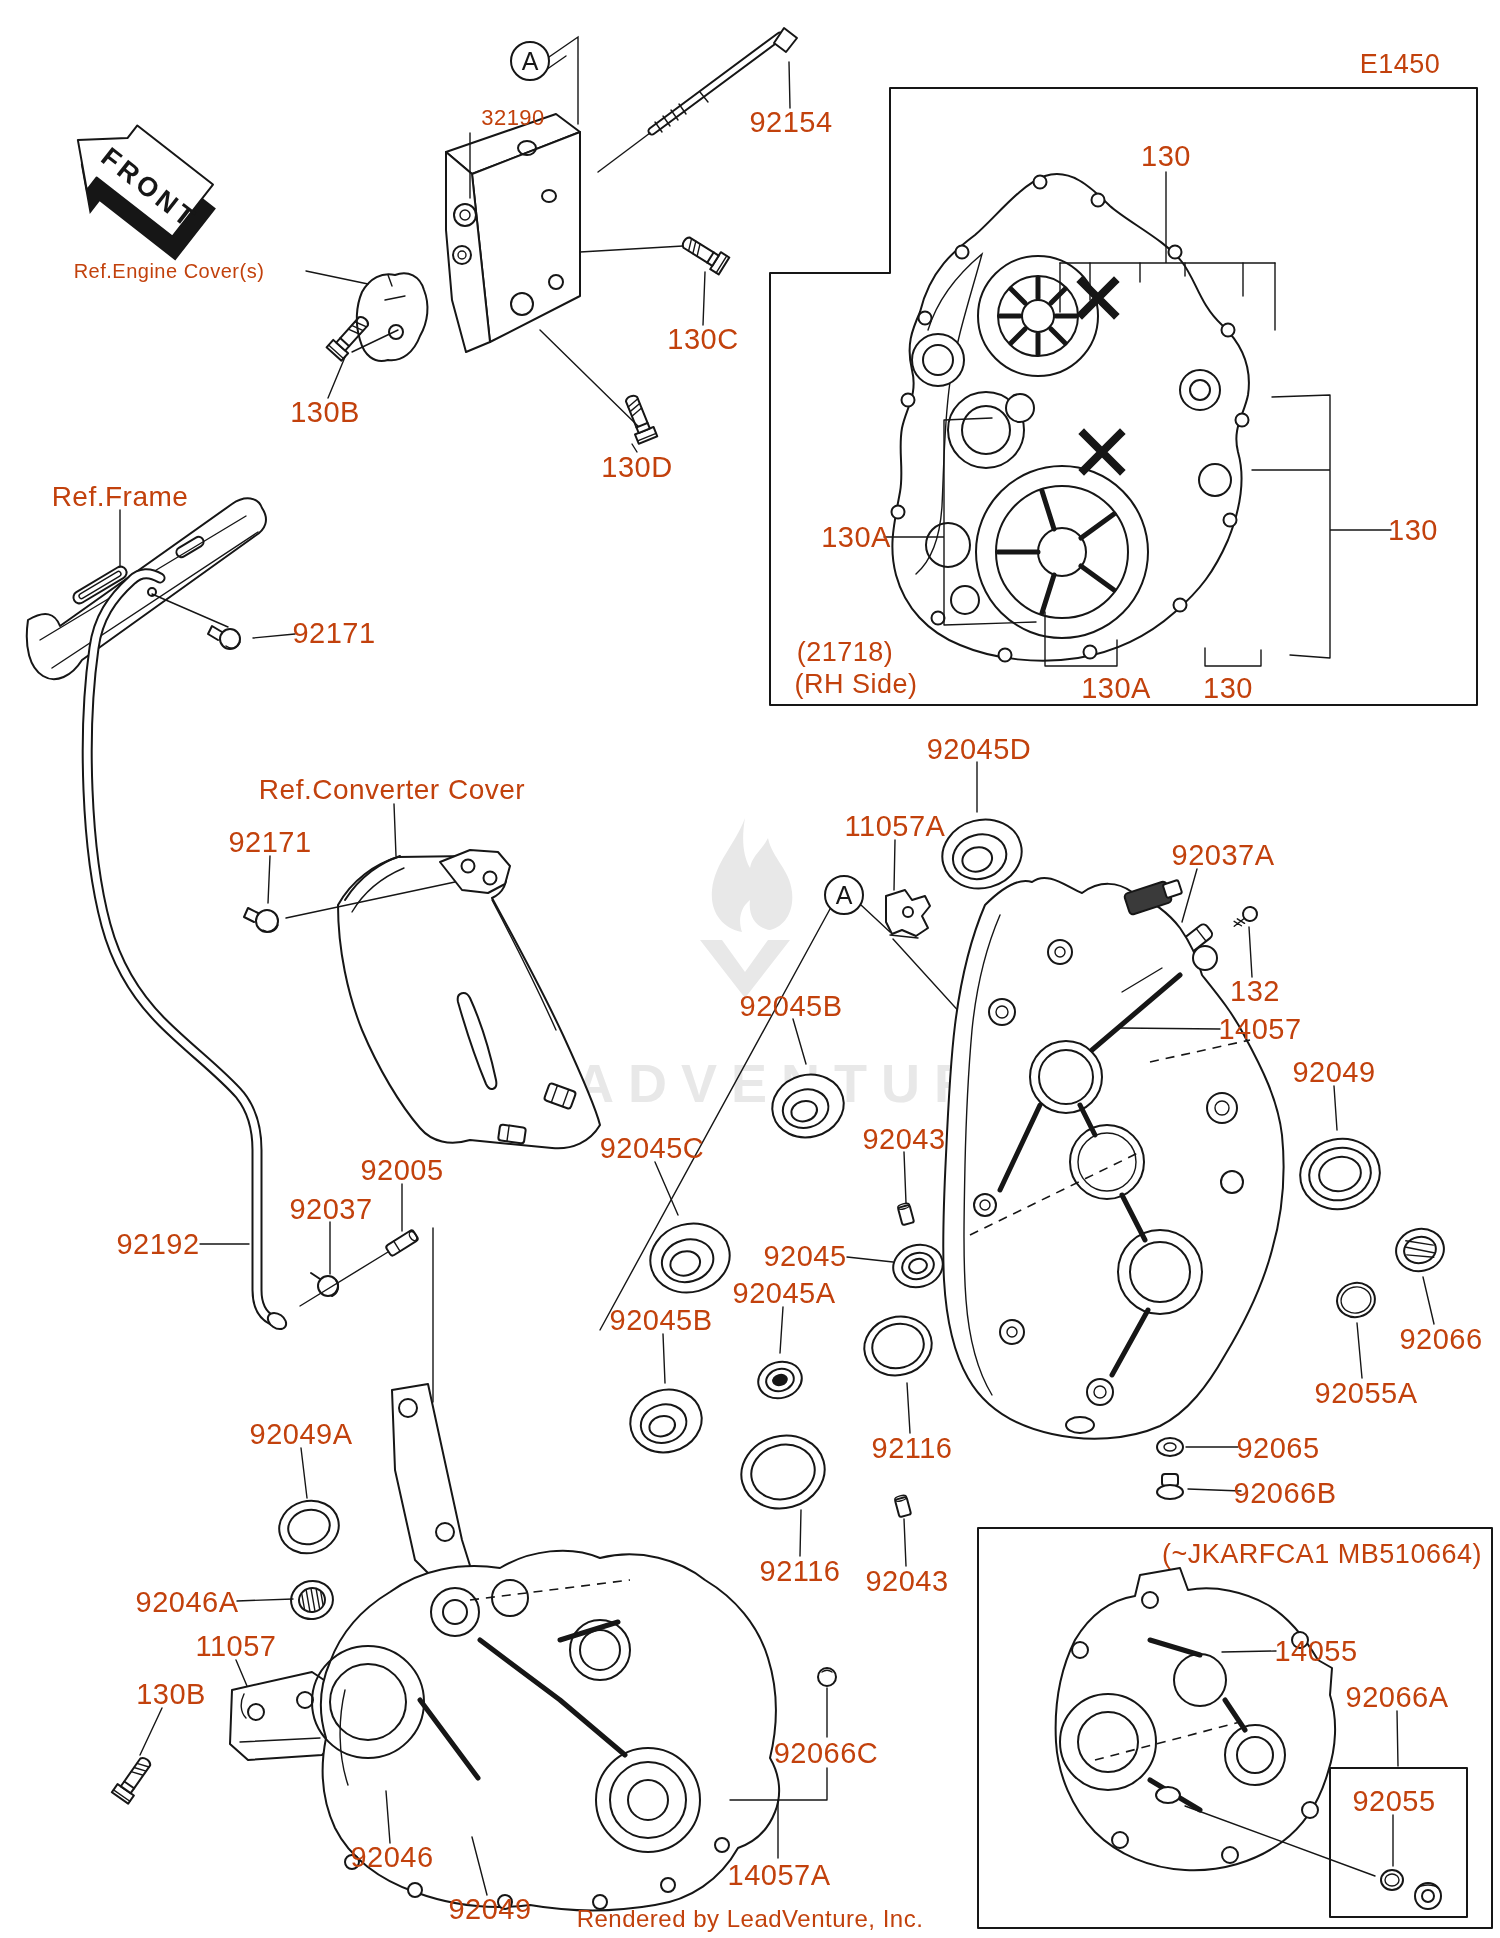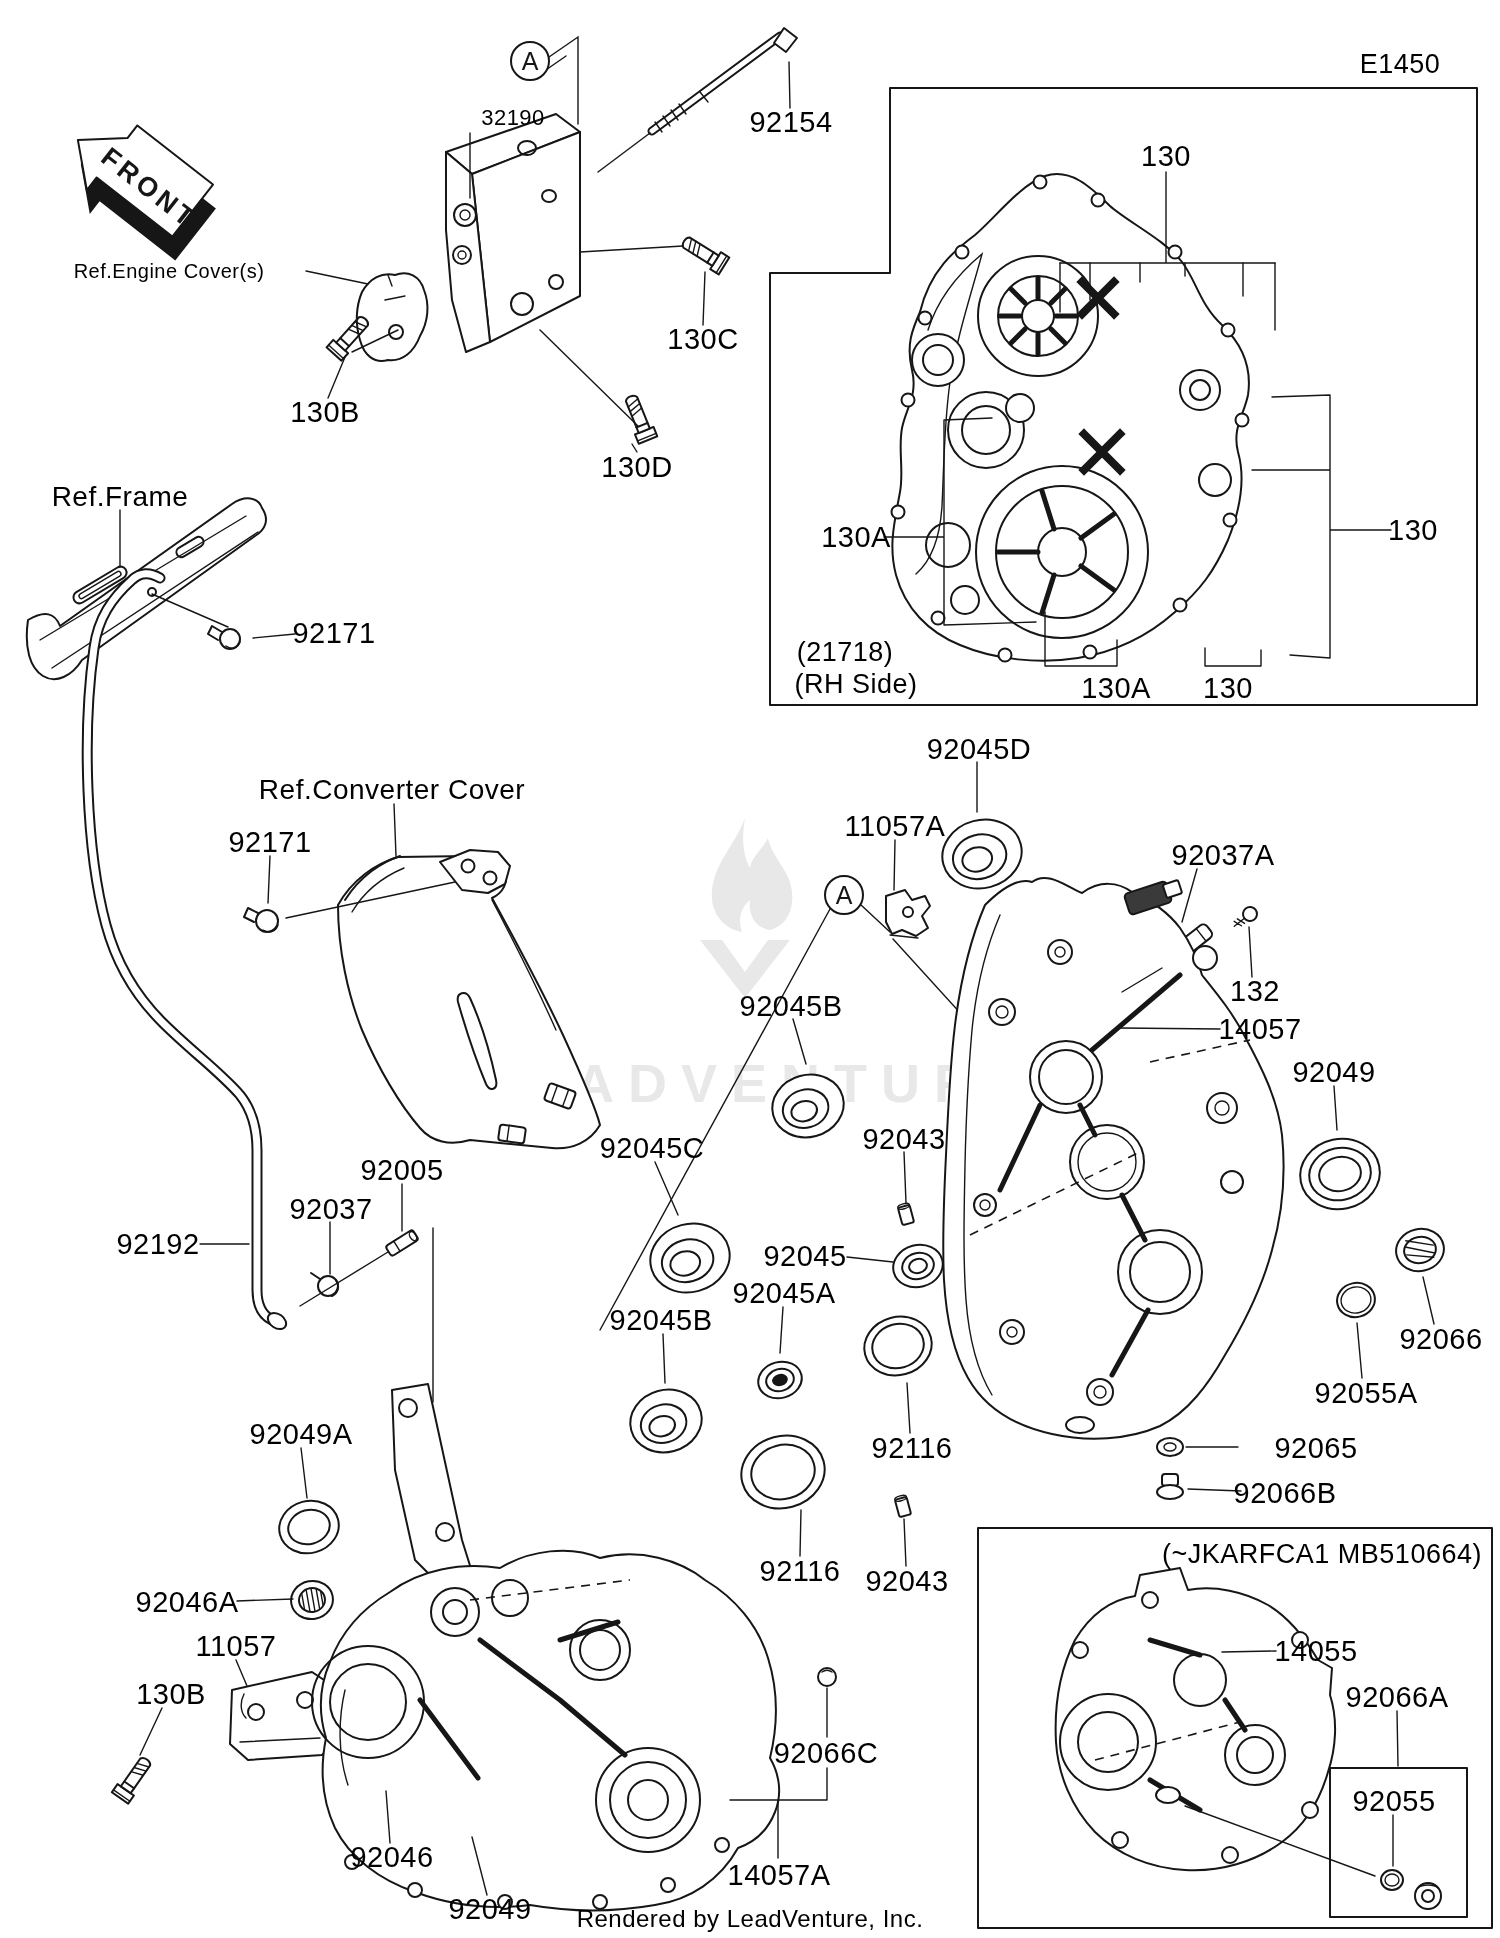--- a/index.html
+++ b/index.html
@@ -1,20 +1,20 @@
 <!DOCTYPE html>
 <html><head>
 <meta charset="utf-8">
 <style>
   html,body{margin:0;padding:0;background:#fff;}
   #stage{position:relative;width:1500px;height:1938px;background:#fff;overflow:hidden;
          font-family:"Liberation Sans",sans-serif;}
   #art{position:absolute;left:0;top:0;z-index:1;}
   #labels-layer{position:absolute;left:0;top:0;width:100%;height:100%;z-index:2;}
-  .label{position:absolute;transform:translate(-50%,-50%);color:#000000;white-space:nowrap;
+  .label{position:absolute;transform:translate(-50%,-50%);color:#c2410c;white-space:nowrap;
          font-family:"Liberation Sans",sans-serif;letter-spacing:.5px;}
   .callout{position:absolute;transform:translate(-50%,-50%);border:2.5px solid #161616;border-radius:50%;
            width:36px;height:36px;display:flex;align-items:center;justify-content:center;
            font-size:25px;color:#161616;background:#fff;}
   svg *{vector-effect:none;}
   .ln{stroke:#161616;stroke-width:2;fill:none;stroke-linecap:round;stroke-linejoin:round;}
   .thn{stroke:#161616;stroke-width:1.4;fill:none;stroke-linecap:round;}
   .wht{fill:#fff;stroke:#161616;stroke-width:2;stroke-linejoin:round;}
   .thk{stroke:#161616;stroke-width:5;fill:none;stroke-linecap:round;}
   .xmk{stroke:#161616;stroke-width:8;fill:none;stroke-linecap:square;}
@@ -503,21 +503,21 @@
       <span class="label" style="left: 784px; top: 1293px; font-size: 29px;">92045A</span>
       <span class="label" style="left: 661px; top: 1320px; font-size: 29px;">92045B</span>
       <span class="label" style="left: 402px; top: 1170px; font-size: 29px;">92005</span>
       <span class="label" style="left: 331px; top: 1209px; font-size: 29px;">92037</span>
       <span class="label" style="left: 158px; top: 1244px; font-size: 29px;">92192</span>
       <span class="label" style="left: 912px; top: 1448px; font-size: 29px;">92116</span>
       <span class="label" style="left: 800px; top: 1571px; font-size: 29px;">92116</span>
       <span class="label" style="left: 907px; top: 1581px; font-size: 29px;">92043</span>
       <span class="label" style="left: 1441px; top: 1339px; font-size: 29px;">92066</span>
       <span class="label" style="left: 1366px; top: 1393px; font-size: 29px;">92055A</span>
-      <span class="label" style="left: 1278px; top: 1448px; font-size: 29px; margin-left: 38px;">92065</span>
+      <span class="label" style="left: 1278px; top: 1448px; font-size: 29px;">92065</span>
       <span class="label" style="left: 1285px; top: 1493px; font-size: 29px;">92066B</span>
       <span class="label" style="left: 301px; top: 1434px; font-size: 29px;">92049A</span>
       <span class="label" style="left: 187px; top: 1602px; font-size: 29px;">92046A</span>
       <span class="label" style="left: 236px; top: 1646px; font-size: 29px;">11057</span>
       <span class="label" style="left: 171px; top: 1694px; font-size: 29px;">130B</span>
       <span class="label" style="left: 392px; top: 1857px; font-size: 29px;">92046</span>
       <span class="label" style="left: 490px; top: 1909px; font-size: 29px;">92049</span>
       <span class="label" style="left: 826px; top: 1753px; font-size: 29px;">92066C</span>
       <span class="label" style="left: 779px; top: 1875px; font-size: 29px;">14057A</span>
       <span class="label" style="left: 1322px; top: 1554px; font-size: 27px;">(~JKARFCA1 MB510664)</span>

